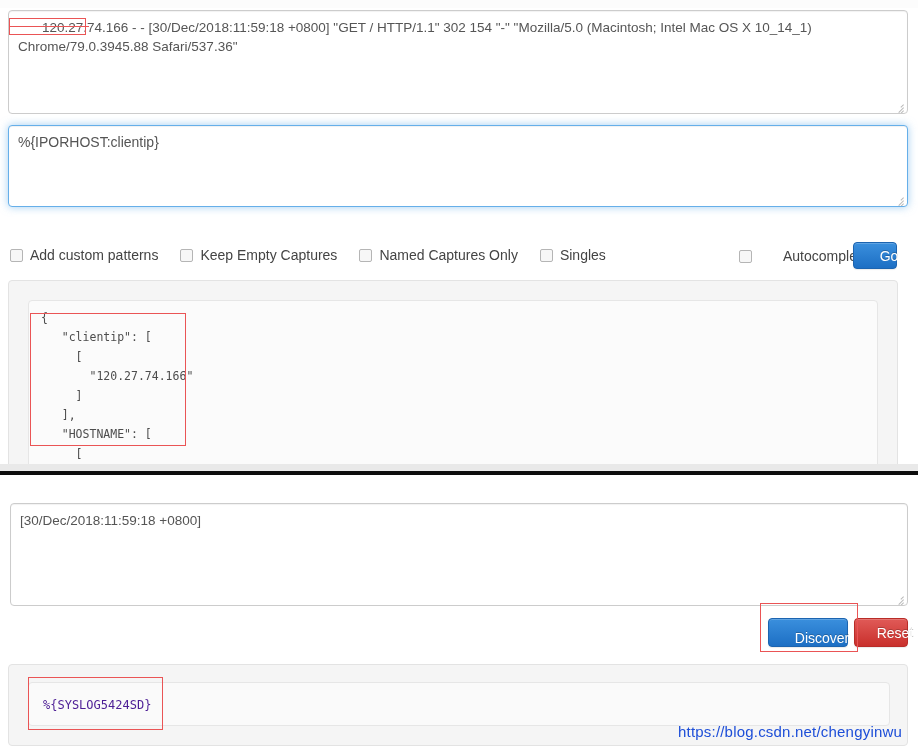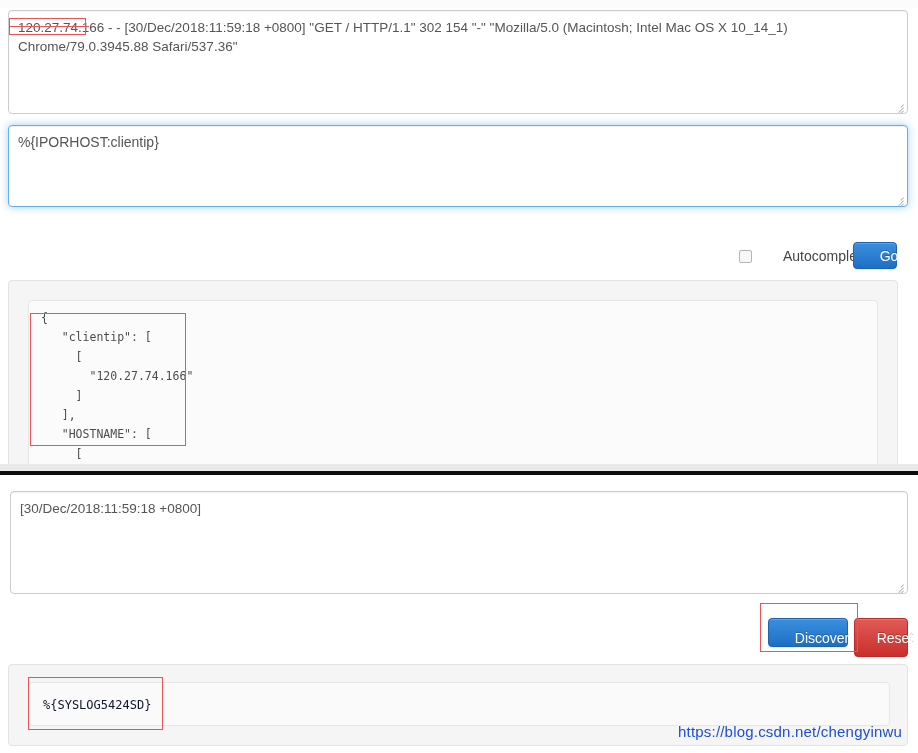--- a/index.html
+++ b/index.html
@@ -108,21 +108,21 @@
     font-family: "DejaVu Sans Mono", monospace;
     font-size: 11.5px;
     line-height: 19.4px;
     color: #4d4d4d;
     white-space: pre;
   }
   .syslog {
     position: absolute;
     font-family: "DejaVu Sans Mono", monospace;
     font-size: 12px;
-    color: #0f172a;
+    color: #4c1d95;
     white-space: pre;
   }
 
   
   .anno {
     position: absolute;
     border: 1.6px solid #ea5455;
     background: transparent;
     pointer-events: none;
   }
@@ -149,21 +149,21 @@
   .topstrip { position:absolute; left:0; top:0; width:918px; height:8px; background:#fcfcfc; }
 </style>
 </head>
 <body>
 
 <div class="page">
 
   <div class="topstrip"></div>
 
   <div class="ta" style="left:8px; top:10px; width:900px; height:104px;">
-    <div style="position:relative; display:block;">
+    <div style="position:relative; display:block;margin-left:24px;">
       <span>120.27.74.166</span><span> - - [30/Dec/2018:11:59:18 +0800] "GET / HTTP/1.1" 302 154 "-" "Mozilla/5.0 (Macintosh; Intel Mac OS X 10_14_1)</span>
     </div>
     <div>Chrome/79.0.3945.88 Safari/537.36"</div>
     <span class="grip">
       <i class="g1"></i>
         <i class="g2"></i>
         <i class="g3"></i>
     </span>
   </div>
 
@@ -172,20 +172,30 @@
 
   <div class="ta focus" style="left:8px; top:125px; width:900px; height:82px;">
     <div style="font-size:14px;">%{IPORHOST:clientip}</div>
     <span class="grip">
       <i class="g1"></i>
         <i class="g2"></i>
         <i class="g3"></i>
     </span>
   </div>
 
+  <div class="chkrow" style="left:10px; top:246px; height:18px;">
+    <span class="chk"></span>
+    <span class="chklbl">Add custom patterns</span>
+    <span class="chk"></span>
+    <span class="chklbl">Keep Empty Captures</span>
+    <span class="chk"></span>
+    <span class="chklbl">Named Captures Only</span>
+    <span class="chk"></span>
+    <span class="chklbl">Singles</span>
+  </div>
 
   <div class="chkrow" style="left:739px; top:247px; height:18px;gap:24px;">
     <span class="chk"></span>
     <span class="chklbl" style="margin-right:0;">Autocomplete</span>
   </div>
 
   <div class="btn btn-primary" style="left:853px; top:242px; width:44px; height:27px;">
     <span>Go</span>
   </div>
 
@@ -199,34 +209,34 @@
    ],
    "HOSTNAME": [
      [</pre>
   </div>
 
   <div class="anno" style="left:30px; top:313px; width:156px; height:133px;"></div>
 
   <div class="divider-soft" style="top:464px; height:7px;"></div>
   <div class="divider" style="top:471px; height:4px;"></div>
 
-  <div class="ta" style="left:10px; top:491px; width:898px; height:103px;">
+  <div class="ta" style="left:10px; top:503px; width:898px; height:103px;">
     <div>[30/Dec/2018:11:59:18 +0800]</div>
     <span class="grip">
       <i class="g1"></i>
         <i class="g2"></i>
         <i class="g3"></i>
     </span>
   </div>
 
   <div class="btn btn-primary" style="left:768px; top:618px; width:80px; height:29px;align-items:flex-end;">
     <span>Discover</span>
   </div>
 
-  <div class="btn btn-danger" style="left:854px; top:618px; width:54px; height:39px;">
+  <div class="btn btn-danger" style="left:854px; top:618px; width:54px; height:29px;">
     <span>Reset</span>
   </div>
 
   <div class="anno" style="left:760px; top:603px; width:98px; height:49px;"></div>
 
   <div class="panel" style="left:8px; top:664px; width:900px; height:82px;"></div>
   <div class="codebox" style="left:28px; top:682px; width:862px; height:44px; background:#fafafa;">
     <span class="syslog" style="left:14px; top:15px;">%{SYSLOG5424SD}</span>
   </div>
 

